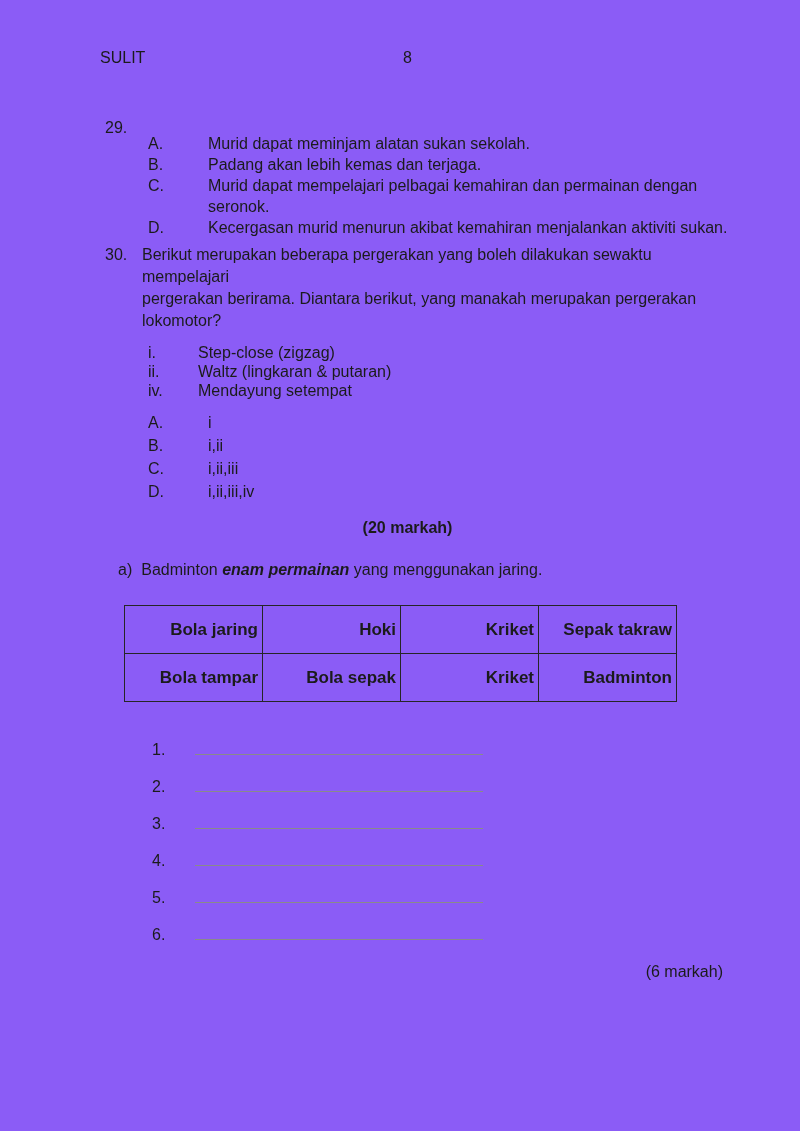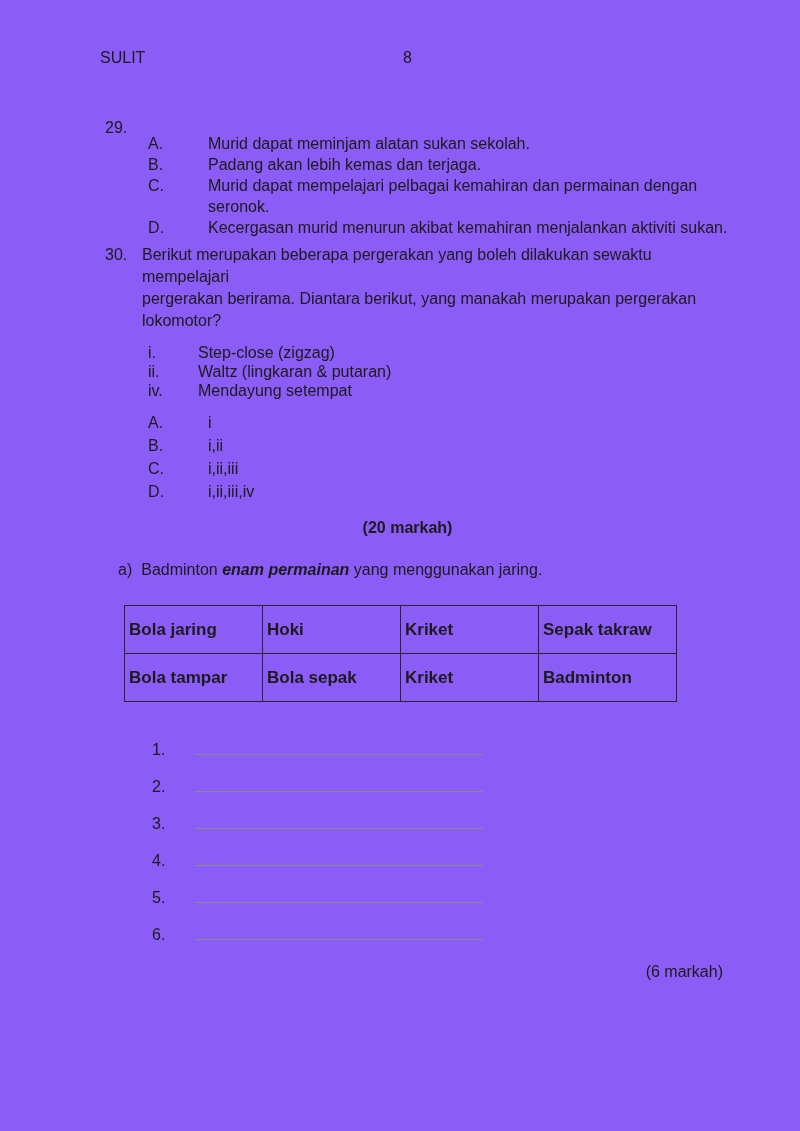--- a/index.html
+++ b/index.html
@@ -47,21 +47,21 @@
 
   .part-line { margin: 20px 70px 0 118px; line-height: 22px; }
   .part-label { margin-right: 9px; }
   .emph { font-weight: bold; font-style: italic; }
 
   .games-table { border-collapse: collapse; margin: 24px 0 0 124px; }
   .games-table td {
     border: 1px solid #262626;
     width: 138px;
     height: 48px;
-    text-align: left;
+    text-align: right;
     vertical-align: middle;
     font-weight: bold;
     font-size: 17px;
     padding: 0 4px;
   }
 
   .blanks { margin: 37px 0 0 152px; }
   .blank-row { line-height: 22px; margin-bottom: 15px; white-space: nowrap; }
   .blank-num { display: inline-block; width: 43px; }
   .blank-line {

